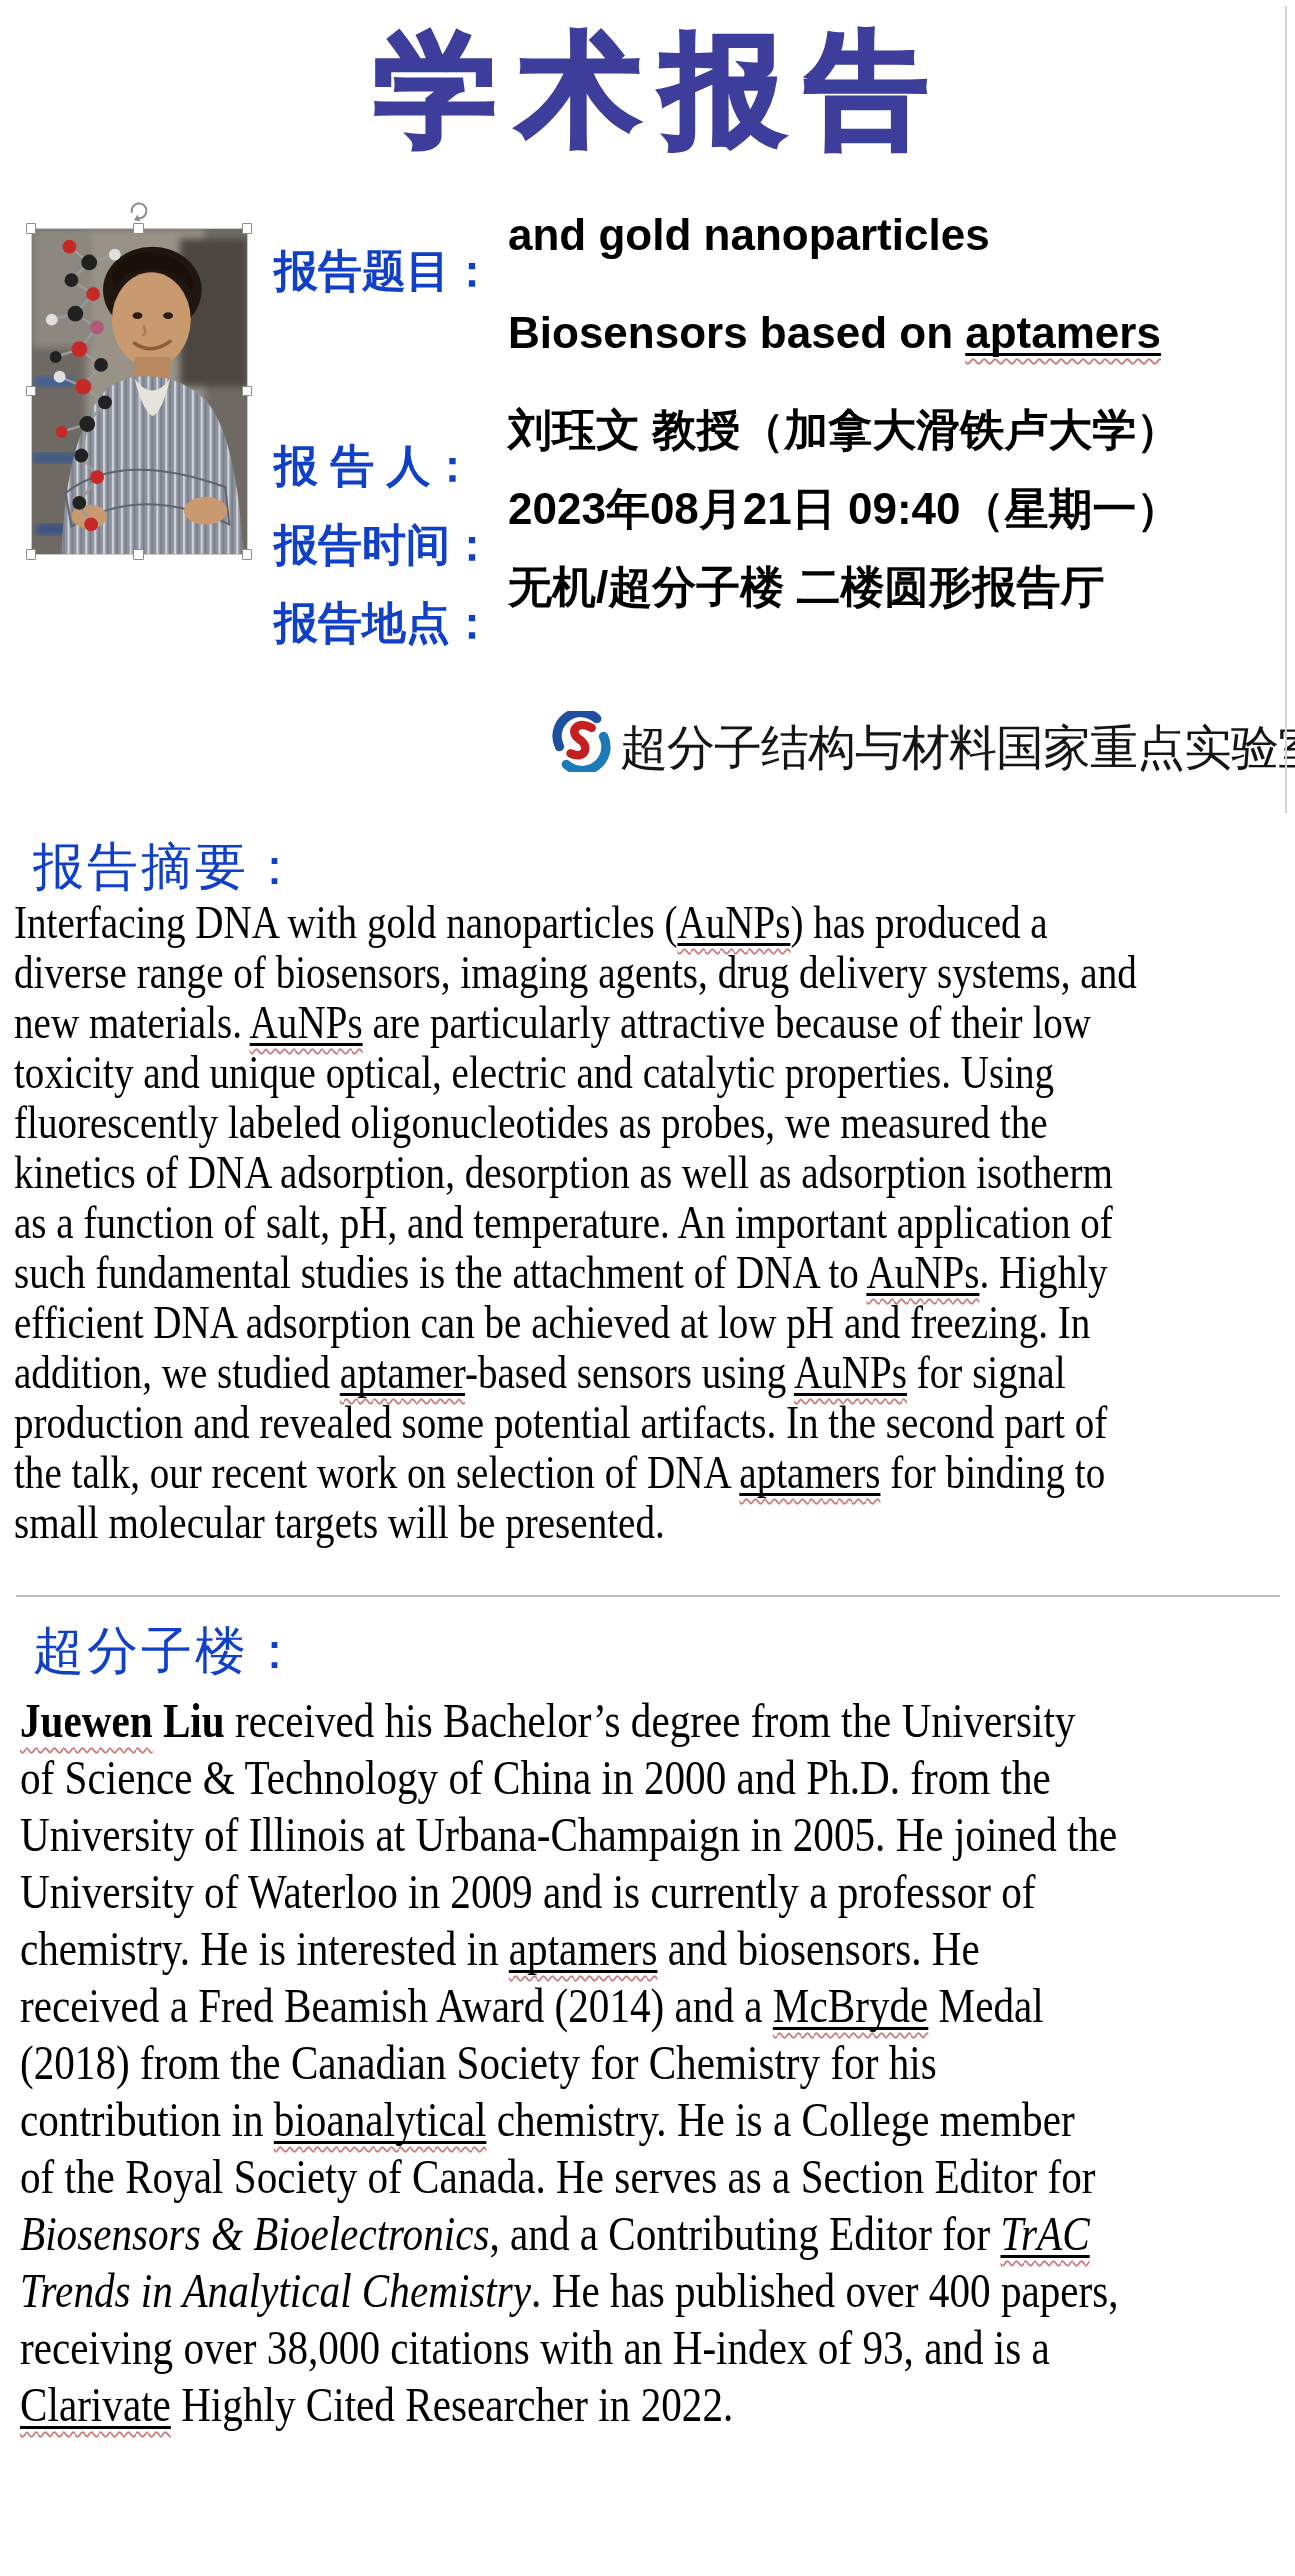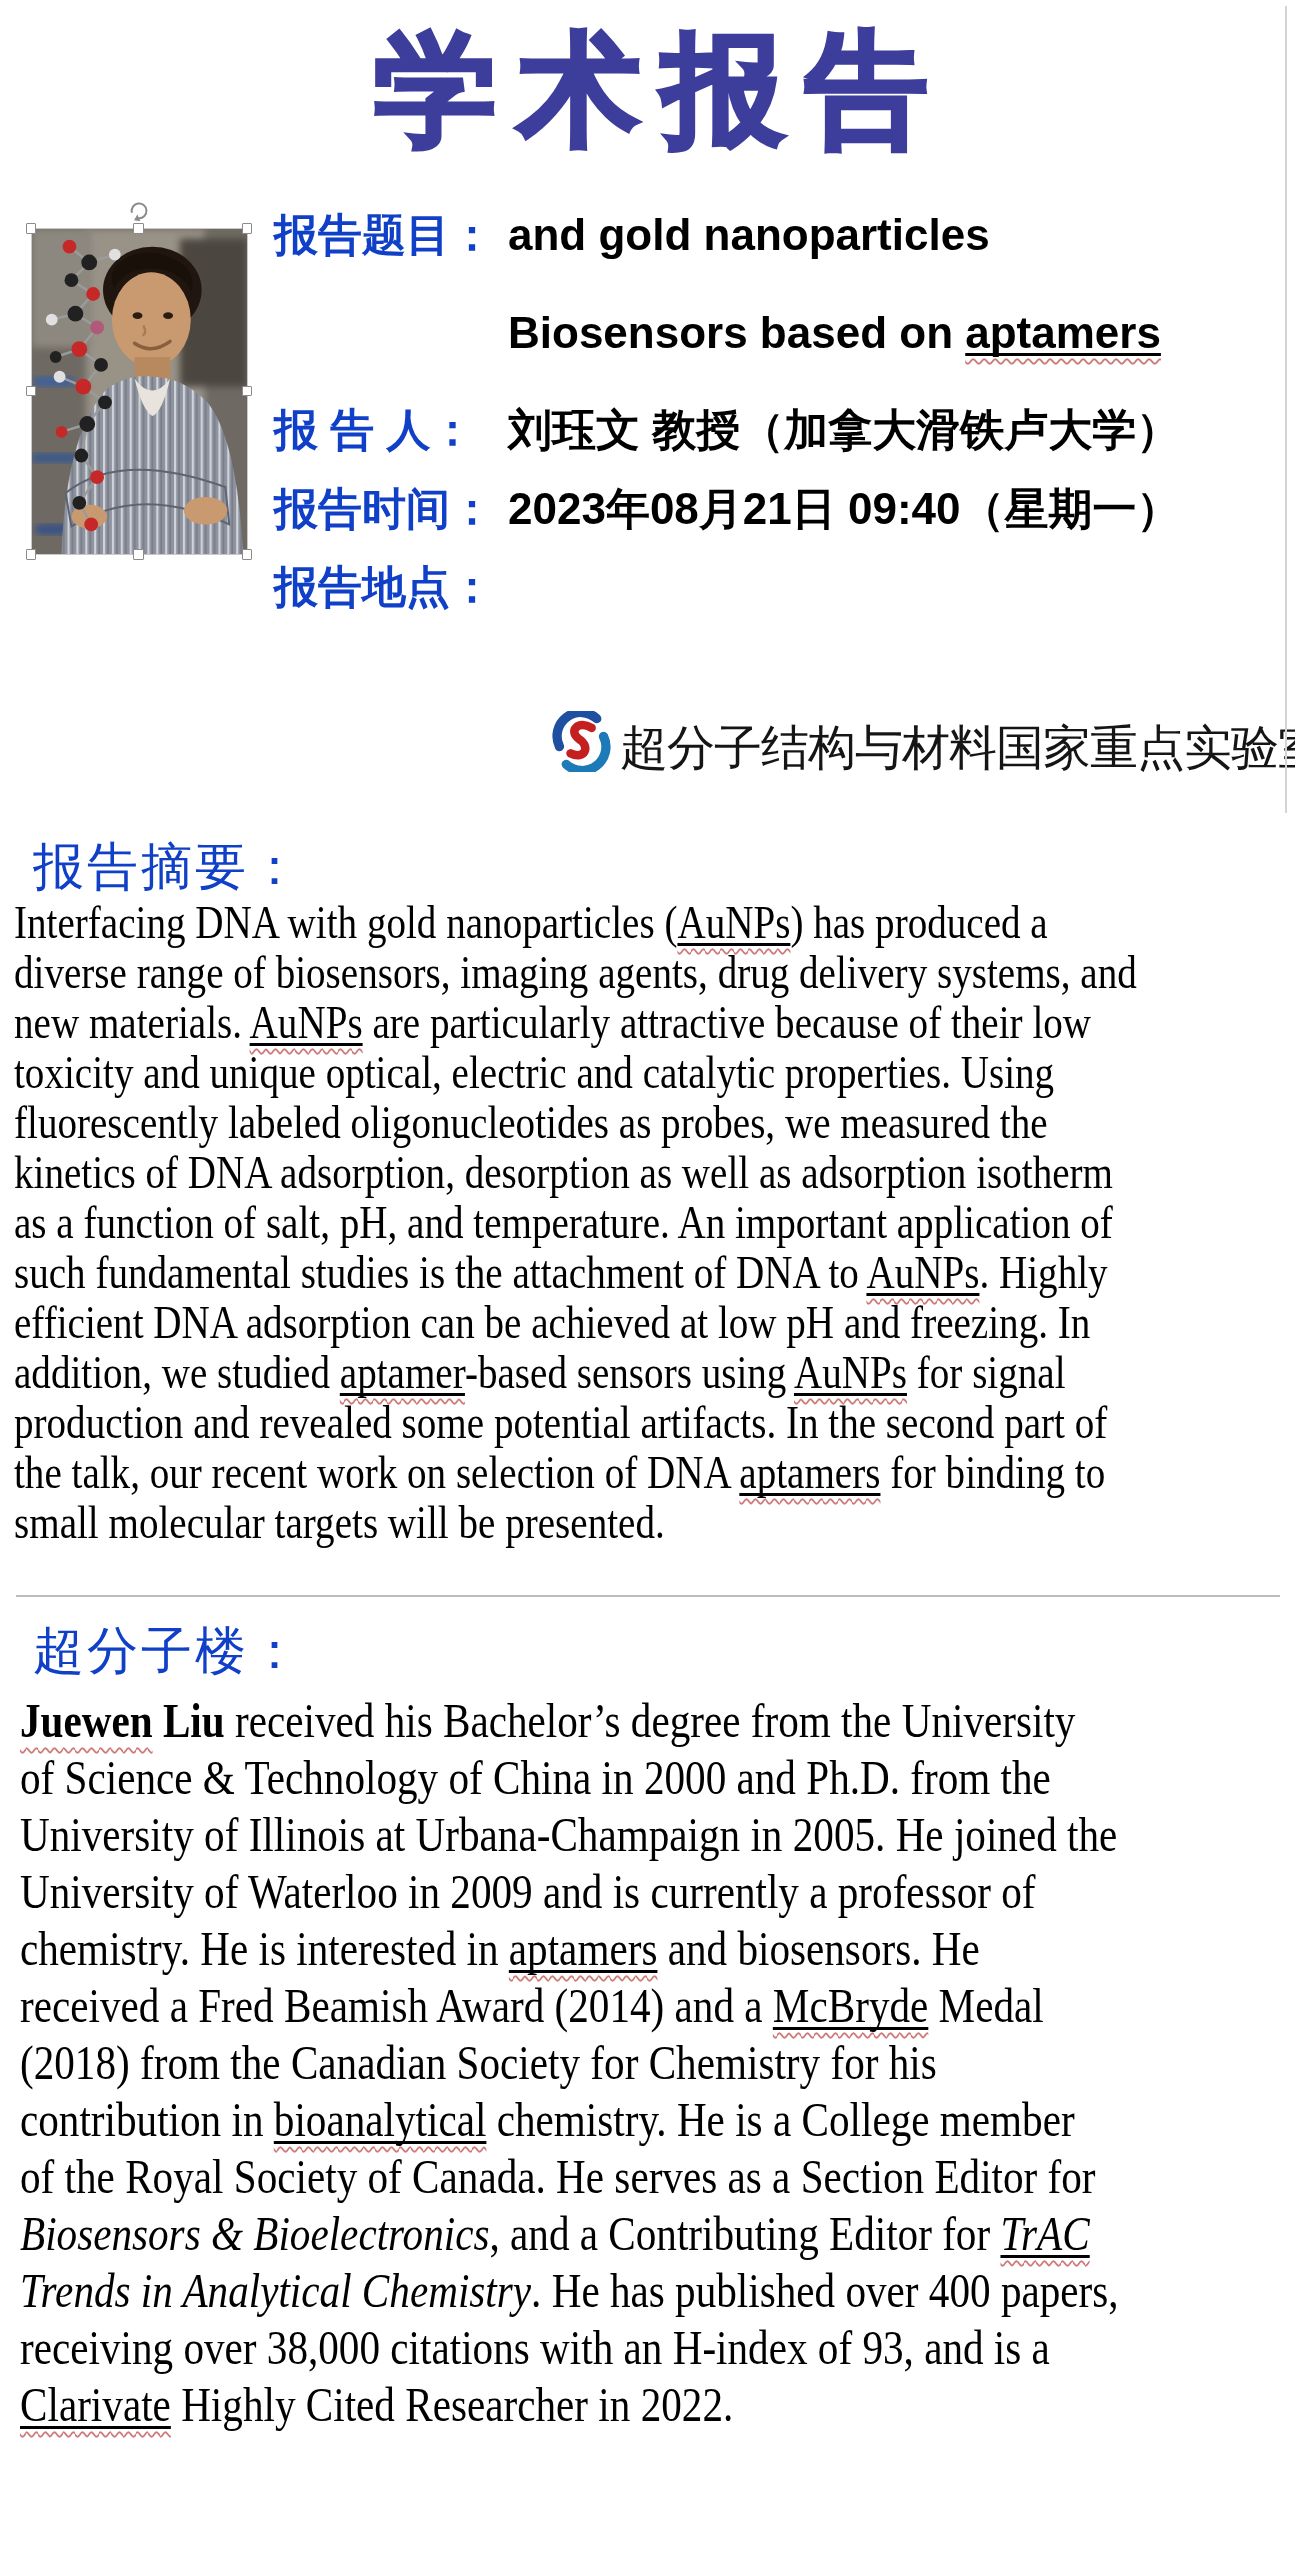--- a/index.html
+++ b/index.html
@@ -39,21 +39,21 @@
   }
   .h-nw{left:-5.9px;top:-5.9px}.h-n{left:calc(50% - 5.9px);top:-5.9px}.h-ne{right:-5.9px;top:-5.9px}
   .h-w{left:-5.9px;top:calc(50% - 5.9px)}.h-e{right:-5.9px;top:calc(50% - 5.9px)}
   .h-sw{left:-5.9px;bottom:-5.9px}.h-s{left:calc(50% - 5.9px);bottom:-5.9px}.h-se{right:-5.9px;bottom:-5.9px}
   .rotate-handle{position:absolute;left:calc(50% - 10.8px);top:-29.5px;width:21.7px;height:21.7px;z-index:3;}
 
   
   .drow{position:absolute;left:274px;display:flex;align-items:flex-start;
         font-weight:700;font-size:44px;line-height:63px;white-space:pre;}
   .dr0{top:203px}.dr1{top:398px}.dr2{top:477px}.dr3{top:555px}
-  .dlabel{color:var(--blue);width:234px;flex:none;}
+  .dlabel{color:var(--blue);width:234px;flex:none;margin-top:36px;}
   .dvalue{color:var(--ink);}
   .dr0 .tline{margin-bottom:35px;}
 
   
   .lab-row{position:absolute;left:551px;top:711px;display:flex;align-items:center;gap:7.9px;}
   .lab-logo{width:61px;height:73px;flex:none;}
   .lab-name{font-family:"Liberation Serif","DejaVu Serif",serif;
             font-size:48px;color:#151515;letter-spacing:-1px;white-space:pre;}
 
   
@@ -166,21 +166,21 @@
   <div class="handle h-e"></div>
   <div class="handle h-sw"></div>
   <div class="handle h-s"></div>
   <div class="handle h-se"></div>
 </div>
 
 <div id="details">
     <div class="drow dr0"><span class="dlabel">报告题目：</span><span class="dvalue"><div class="tline"><span>and gold nanoparticles</span></div><div class="tline"><span>Biosensors based on </span><span class="sq"><span class="u">aptamers</span></span></div></span></div>
     <div class="drow dr1"><span class="dlabel">报 告 人：</span><span class="dvalue"><div class="tline"><span>刘珏文 教授（加拿大滑铁卢大学）</span></div></span></div>
     <div class="drow dr2"><span class="dlabel">报告时间：</span><span class="dvalue"><div class="tline"><span>2023年08月21日 09:40（星期一）</span></div></span></div>
-    <div class="drow dr3"><span class="dlabel">报告地点：</span></div>
+    <div class="drow dr3"><span class="dlabel">报告地点：</span><span class="dvalue"><div class="tline"><span>无机/超分子楼 二楼圆形报告厅</span></div></span></div>
   </div>
 
 <div class="lab-row">
   <div class="lab-logo">
     <svg viewBox="0 0 72 72">
       <path d="M10 42 A 28 28 0 0 1 54 9" fill="none" stroke="#1e4fa0" stroke-width="11" stroke-linecap="round"></path>
       <path d="M62 30 A 28 28 0 0 1 18 63" fill="none" stroke="#1d7ab8" stroke-width="11" stroke-linecap="round"></path>
       <path d="M48 20 C 32 10 20 24 33 33 C 47 42 40 58 23 50" fill="none" stroke="#c42020" stroke-width="10" stroke-linecap="round"></path>
     </svg>
   </div>

